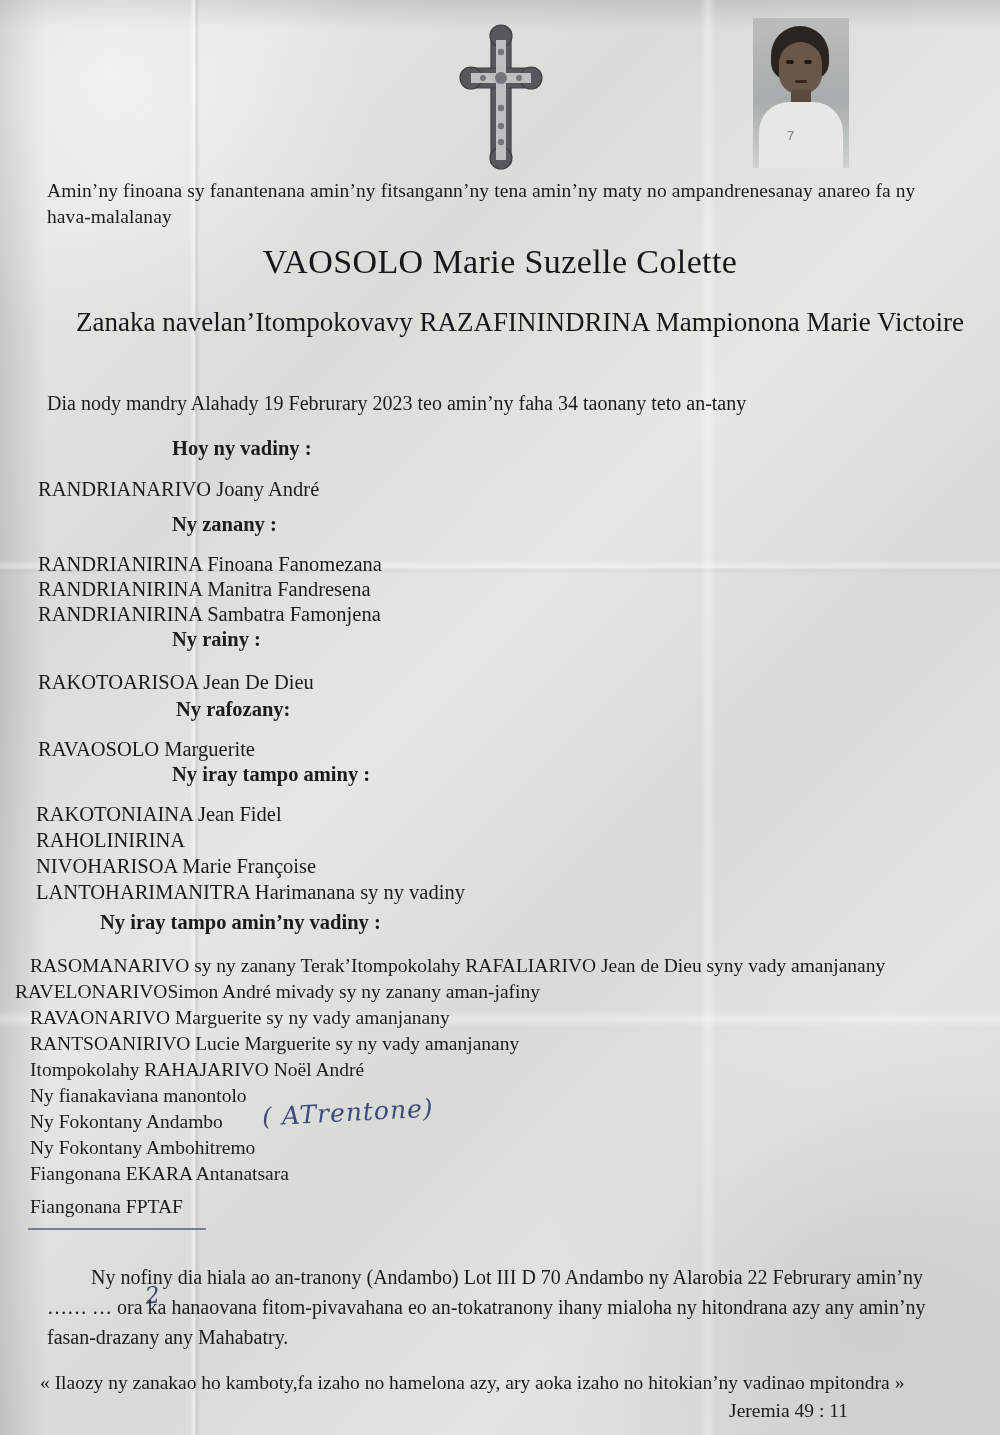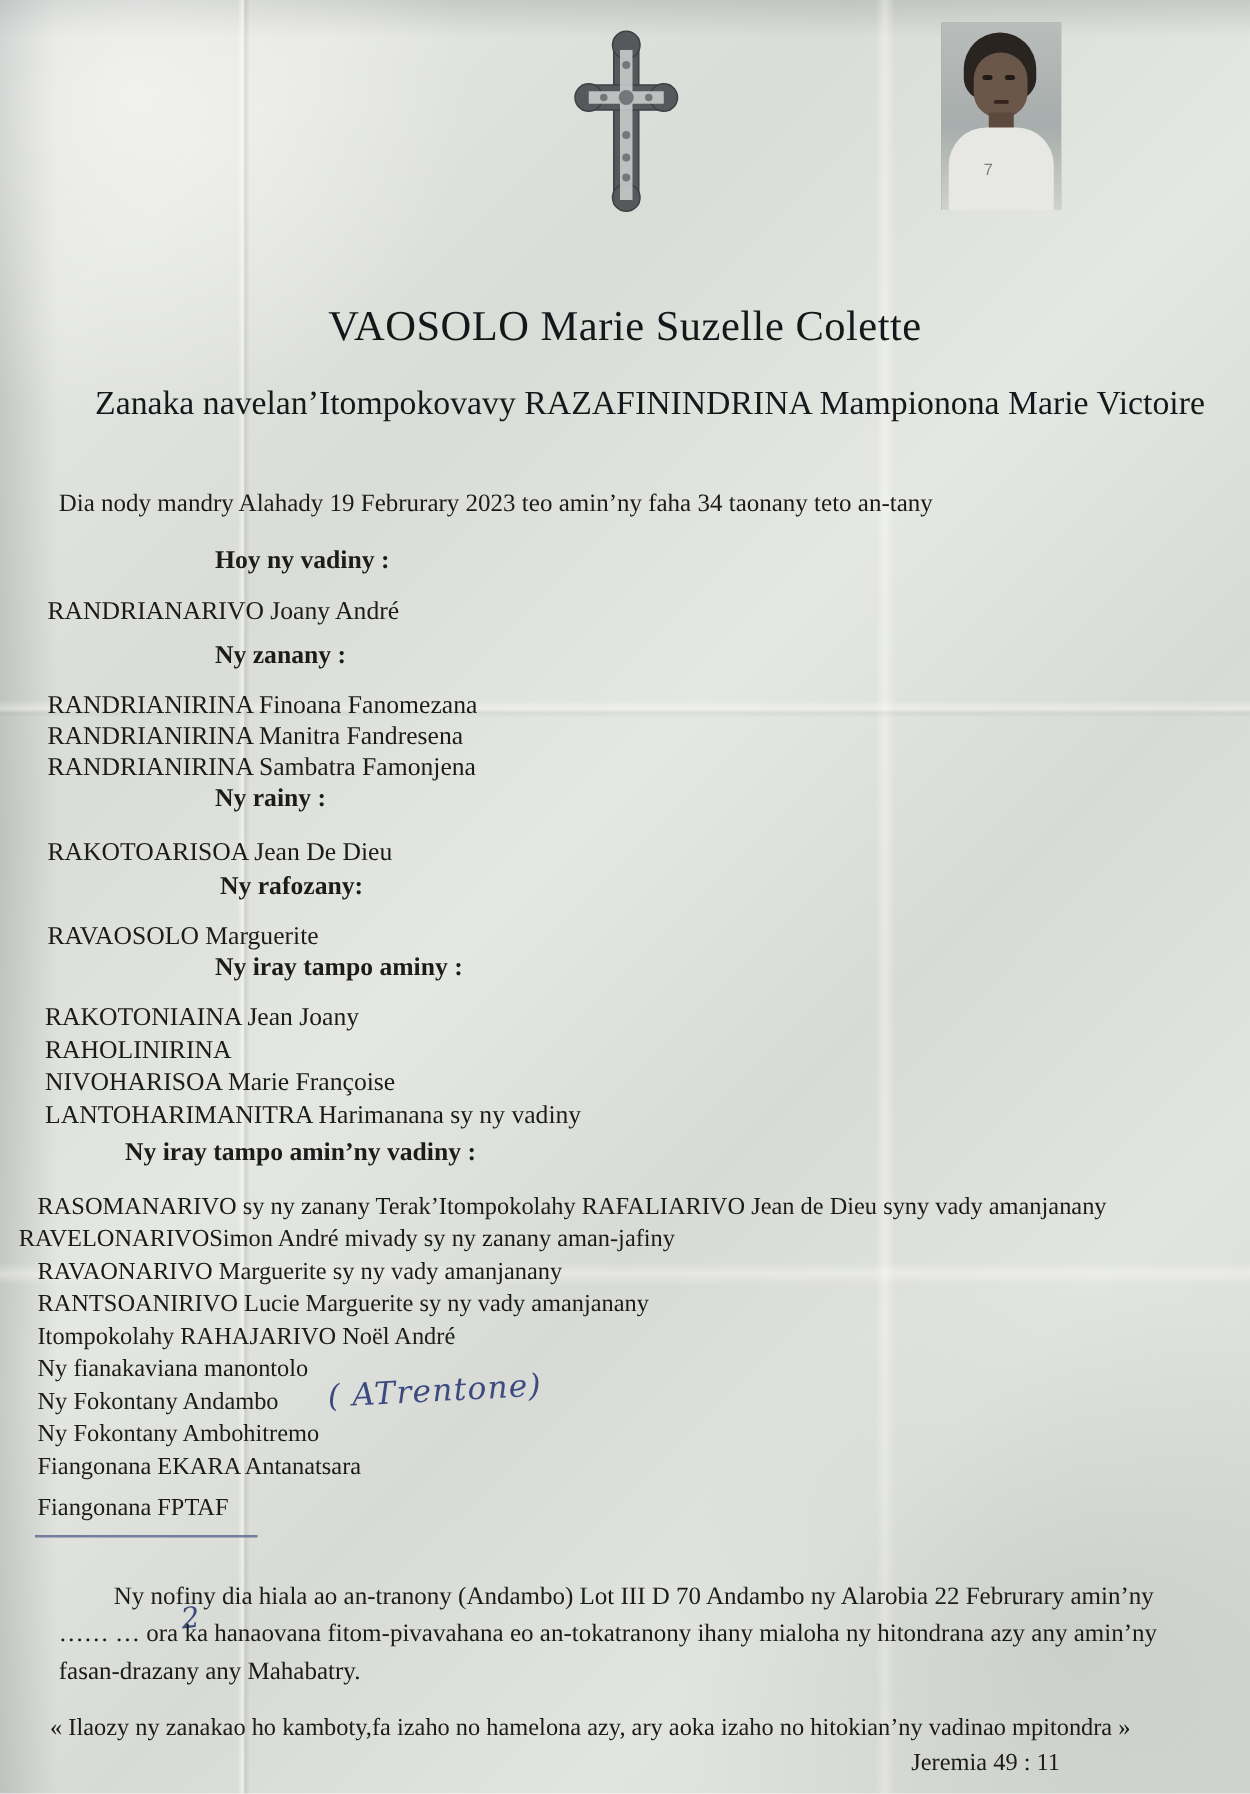--- a/index.html
+++ b/index.html
@@ -250,20 +250,21 @@
     <div class="hair"></div>
     <div class="face"></div>
     <div class="eye-l"></div>
     <div class="eye-r"></div>
     <div class="mouth"></div>
     <div class="neck"></div>
     <div class="shirt"></div>
     <div class="shirt-num">7</div>
   </div>
 
+  <div class="wrapline intro">Amin’ny finoana sy fanantenana amin’ny fitsangann’ny tena amin’ny maty no ampandrenesanay anareo fa ny hava-malalanay</div>
 
   <div class="wrapline parent-line">Zanaka navelan’Itompokovavy RAZAFININDRINA Mampionona Marie Victoire</div>
 
   <div class="wrapline name-main">VAOSOLO Marie Suzelle Colette</div>
 
   <div class="line died-line">Dia nody mandry Alahady 19 Februrary 2023 teo amin’ny faha 34 taonany teto an-tany</div>
 
   <div class="line heading" style="left:172px; top:437px;">Hoy ny vadiny :</div>
   <div class="line entry" style="left:38px; top:478px;">RANDRIANARIVO Joany André</div>
 
@@ -272,21 +273,21 @@
   <div class="line entry" style="left:38px; top:603px;">RANDRIANIRINA Sambatra Famonjena</div>
   <div class="line entry" style="left:38px; top:578px;">RANDRIANIRINA Manitra Fandresena</div>
 
   <div class="line heading" style="left:172px; top:628px;">Ny rainy :</div>
   <div class="line entry" style="left:38px; top:671px;">RAKOTOARISOA Jean De Dieu</div>
 
   <div class="line heading" style="left:176px; top:698px;">Ny rafozany:</div>
   <div class="line entry" style="left:38px; top:738px;">RAVAOSOLO Marguerite</div>
 
   <div class="line heading" style="left:172px; top:763px;">Ny iray tampo aminy :</div>
-  <div class="line entry" style="left:36px; top:803px;">RAKOTONIAINA Jean Joany</div>
+  <div class="line entry" style="left:36px; top:803px;">RAKOTONIAINA Jean Fidel</div>
   <div class="line entry" style="left:36px; top:829px;">RAHOLINIRINA</div>
   <div class="line entry" style="left:36px; top:855px;">NIVOHARISOA Marie Françoise</div>
   <div class="line entry" style="left:36px; top:881px;">LANTOHARIMANITRA Harimanana sy ny vadiny</div>
 
   <div class="line heading" style="left:100px; top:911px;">Ny iray tampo amin’ny vadiny :</div>
   <div class="line entry-small" style="left:30px; top:955px;">RASOMANARIVO sy ny zanany Terak’Itompokolahy RAFALIARIVO Jean de Dieu syny vady amanjanany</div>
   <div class="line entry-small" style="left:15px; top:981px;">RAVELONARIVOSimon André mivady sy ny zanany aman-jafiny</div>
   <div class="line entry-small" style="left:30px; top:1007px;">RAVAONARIVO Marguerite sy ny vady amanjanany</div>
   <div class="line entry-small" style="left:30px; top:1033px;">RANTSOANIRIVO Lucie Marguerite sy ny vady amanjanany</div>
   <div class="line entry-small" style="left:30px; top:1059px;">Itompokolahy RAHAJARIVO Noël André</div>

